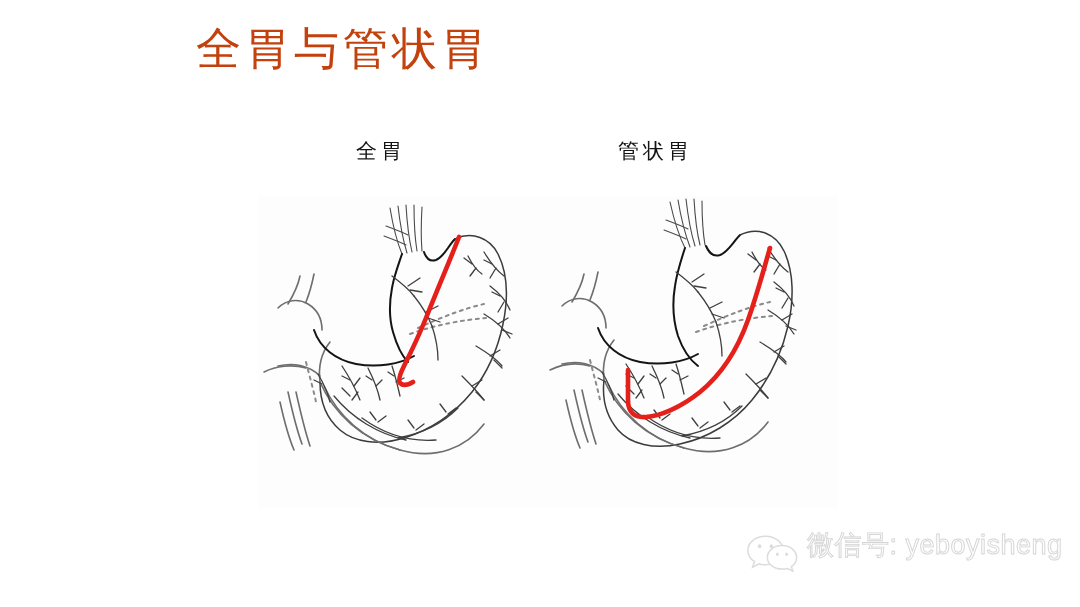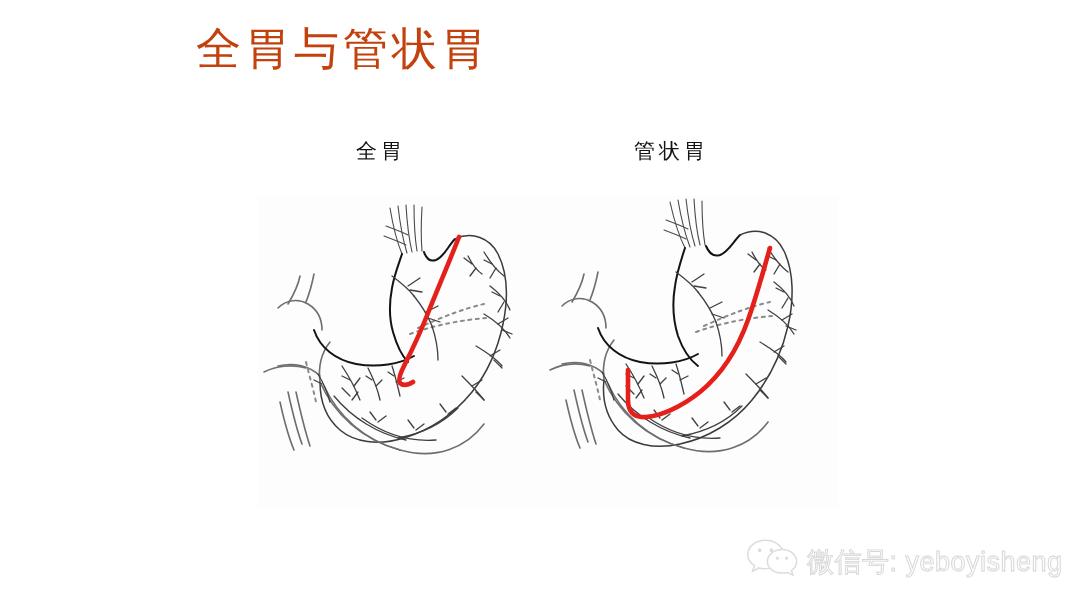--- a/index.html
+++ b/index.html
@@ -34,21 +34,21 @@
     position: absolute;
     top: 138px;
     font-size: 21px;
     line-height: 1.25;
     letter-spacing: 4px;
     color: #131313;
     font-family: "Liberation Serif", "DejaVu Serif", serif;
     white-space: nowrap;
   }
   .caption-left  { left: 356px; }
-  .caption-right { left: 618px; margin-left: 16px; }
+  .caption-right { left: 618px; }
 
   
   .figure-stage {
     position: absolute;
     left: 258px;
     top: 196px;
     width: 580px;
     height: 312px;
     background: #fdfdfd;
   }
@@ -72,21 +72,21 @@
                stroke-dasharray: 3 4.5; }
   .ln-cut    { fill: none; stroke: #e5201a; stroke-width: 4.6; stroke-linecap: round; stroke-linejoin: round; }
 
   
   .watermark {
     position: absolute;
     left: 746px;
     top: 532px;
     height: 44px;
     display: flex;
-    align-items: flex-end;
+    align-items: flex-start;
     gap: 9px;
     user-select: none;
   }
   .wechat-mark { width: 52px; height: 40px; display: block; flex: none; }
   .watermark-text {
     font-family: "Liberation Sans", "DejaVu Sans", sans-serif;
     font-size: 27px;
     line-height: 1;
     letter-spacing: 0.5px;
     color: #ffffff;

